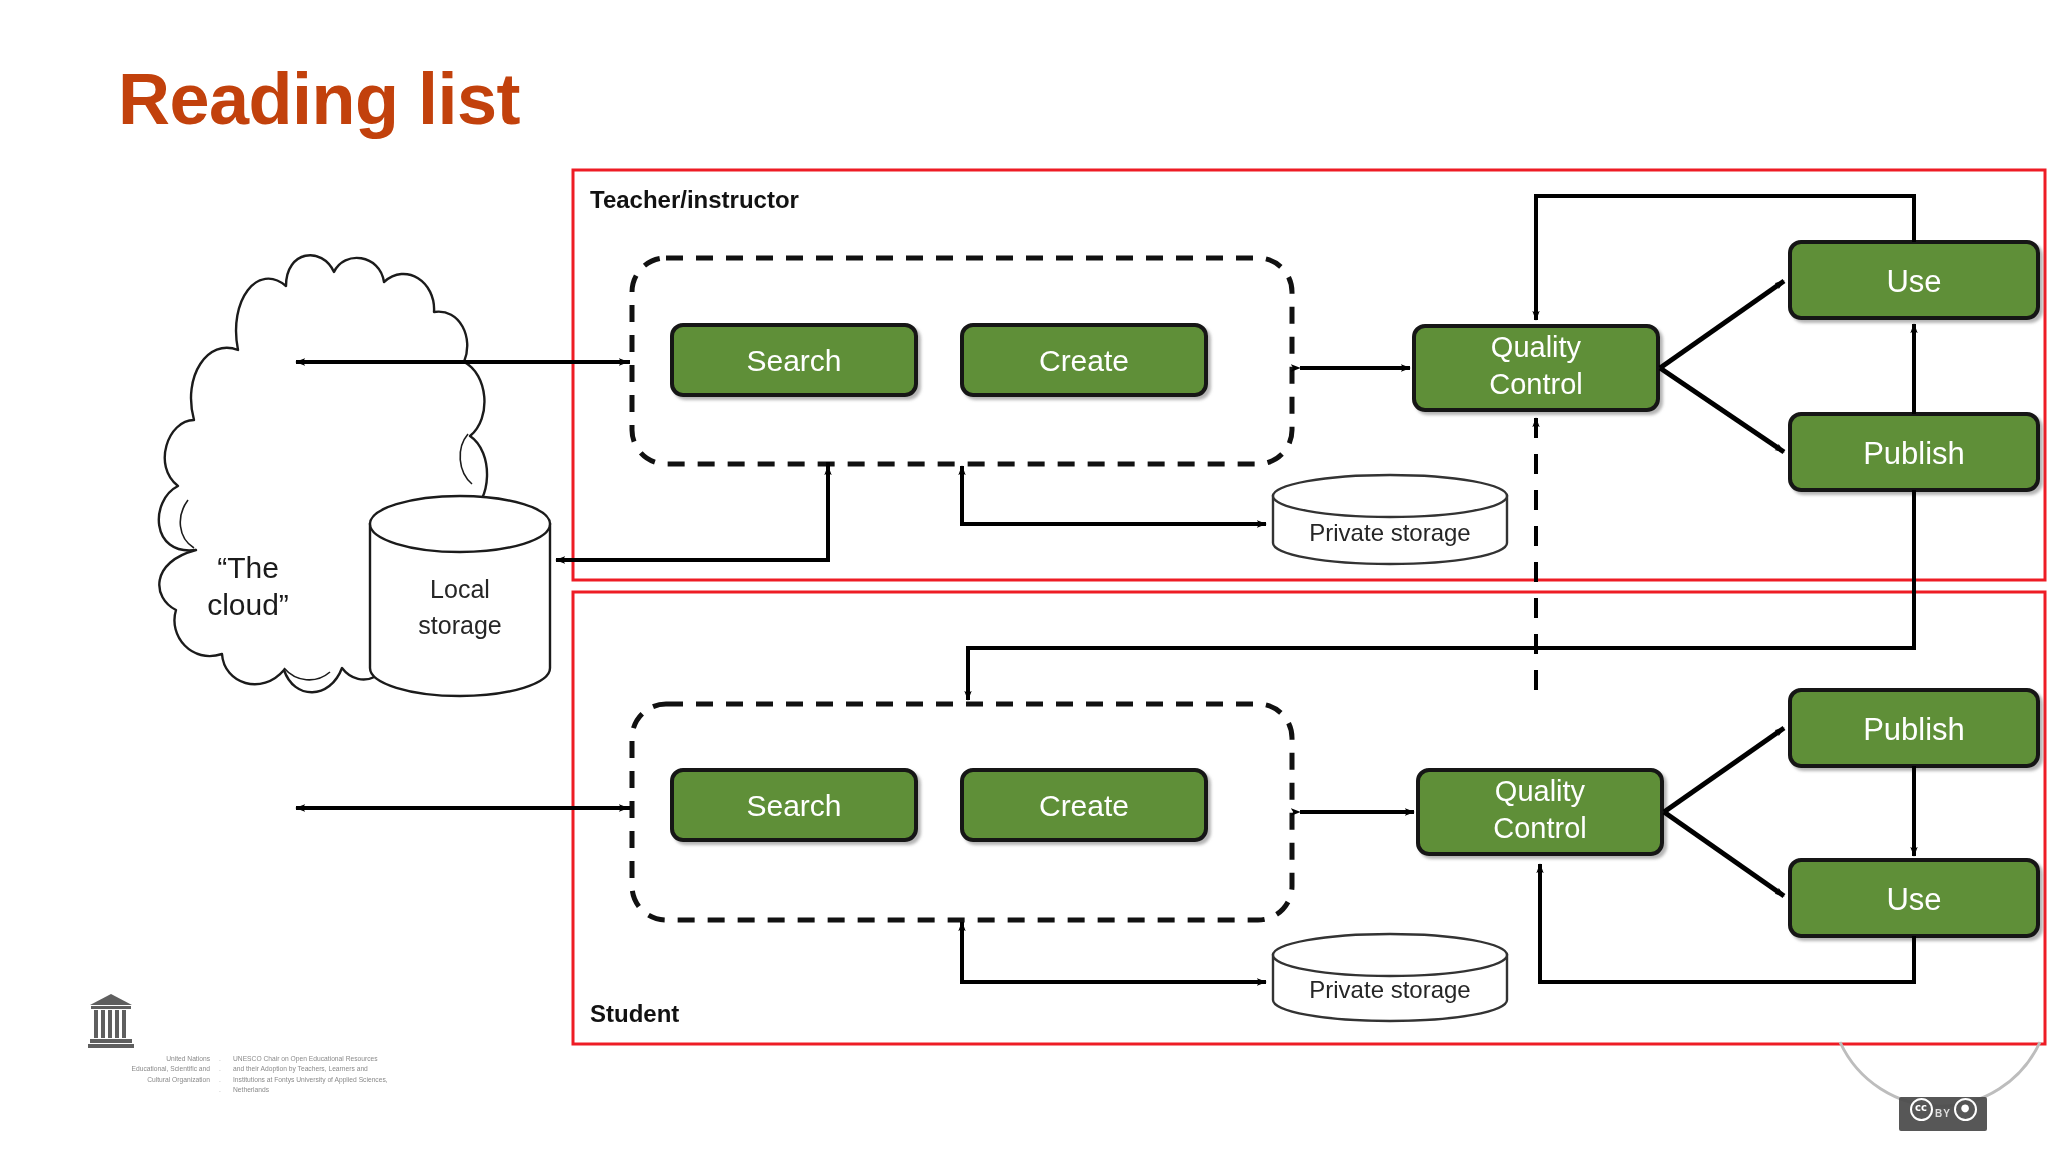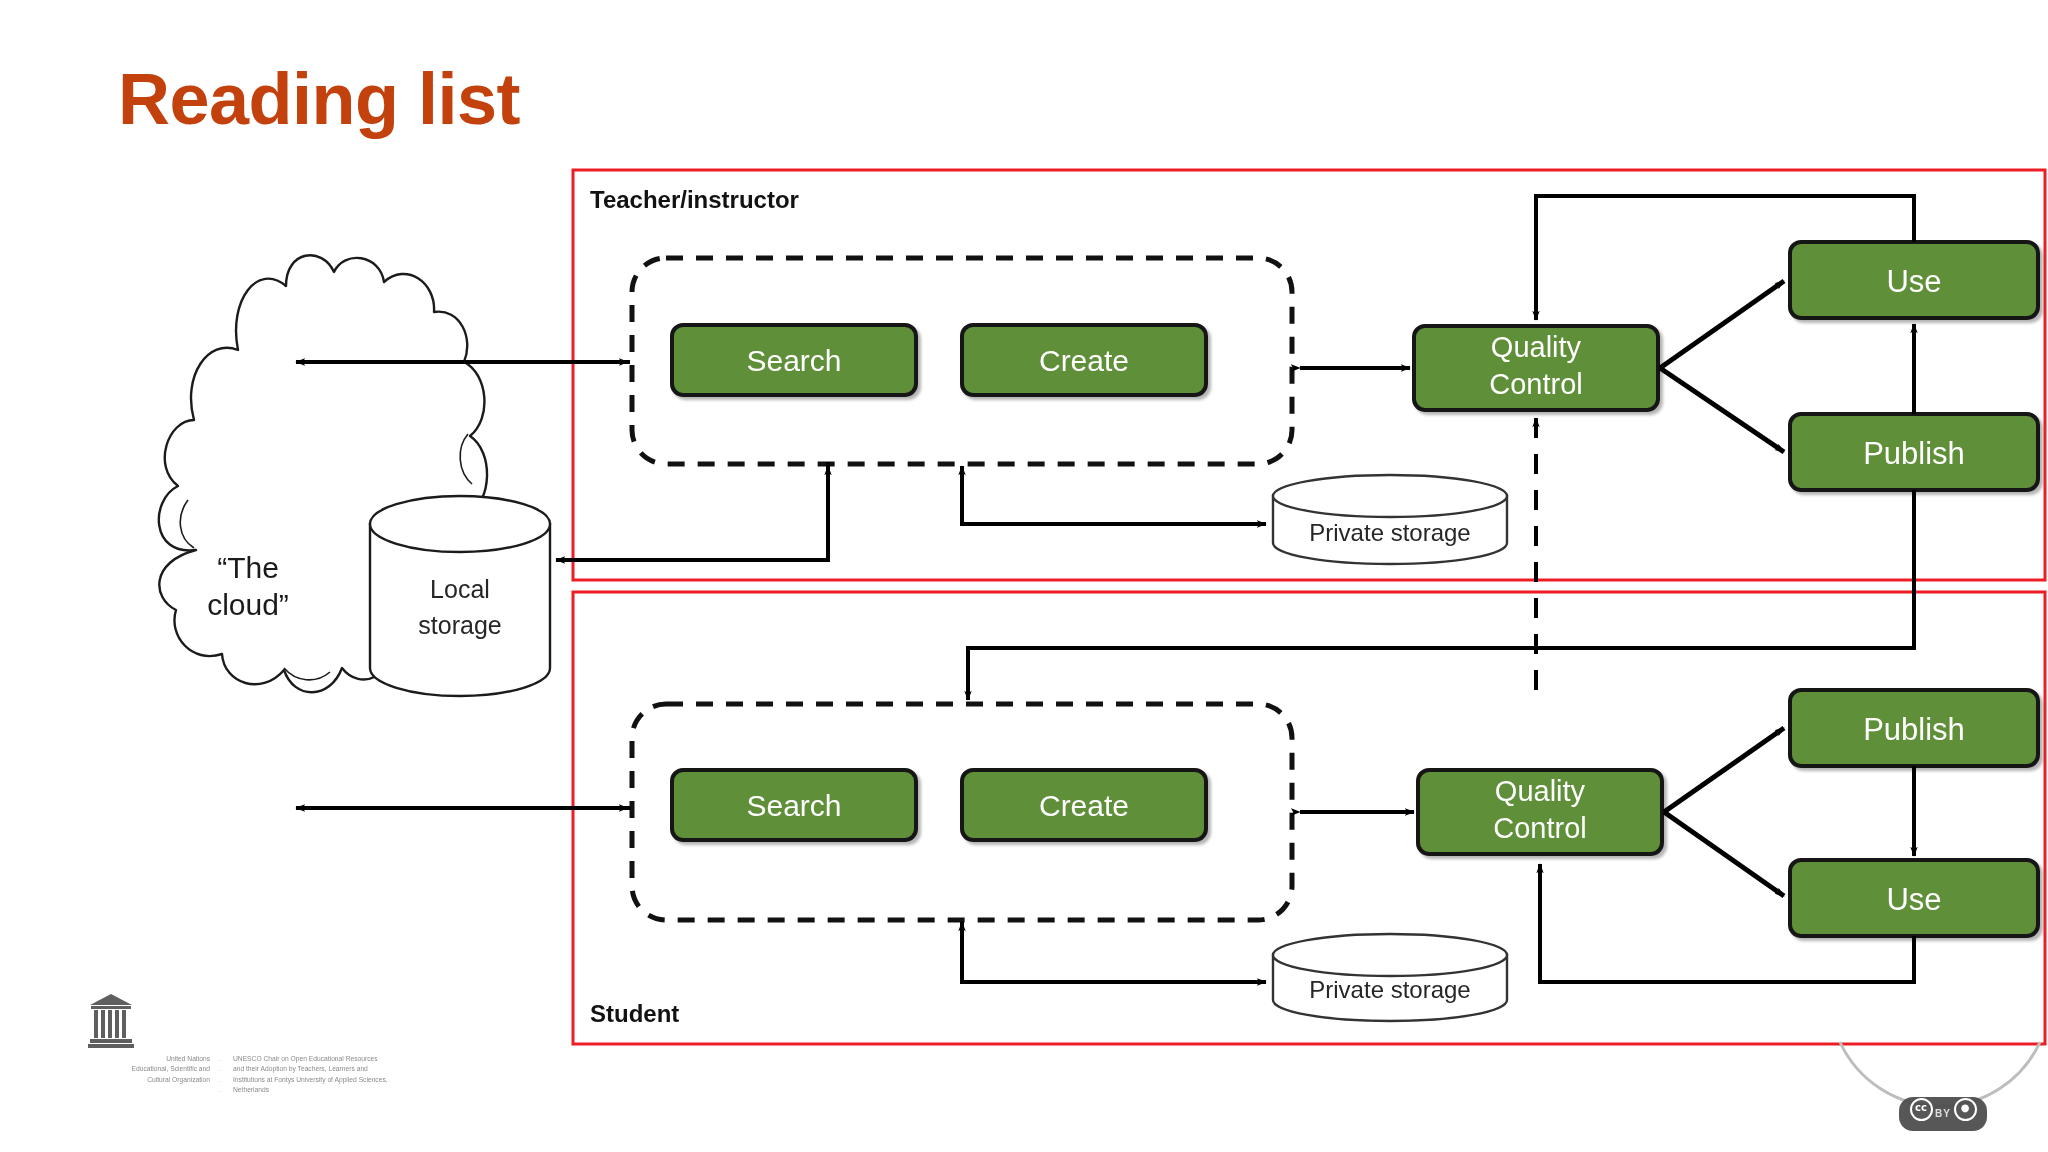--- a/index.html
+++ b/index.html
@@ -22,21 +22,21 @@
     position:absolute;left:0;top:62px;width:380px;
     display:flex;gap:9px;align-items:flex-start;
     font-size:6.7px;line-height:1.55;color:#8a8a8a;
   }
   .unesco-left{width:132px;text-align:right;}
   .unesco-dots{width:5px;color:#b0b0b0;line-height:1.55;}
   .unesco-right{flex:1;text-align:left;}
   .cc-badge{
     position:absolute;left:1899px;top:1097px;
     width:88px;height:34px;background:#4b4b4b;
-    border-radius:14px;overflow:hidden;opacity:.93;
+    border-radius:2px;overflow:hidden;opacity:.93;
   }
   .cc-badge .cc-row{position:absolute;left:0;top:0;width:88px;height:25px;
     display:flex;align-items:center;justify-content:space-around;}
   .cc-badge .cc-circ{
     width:19px;height:19px;border-radius:50%;
     border:2px solid #ffffff;color:#ffffff;
     font-size:10px;font-weight:bold;line-height:16px;text-align:center;
     font-family:"DejaVu Sans", sans-serif;
   }
   .cc-badge .cc-by{

